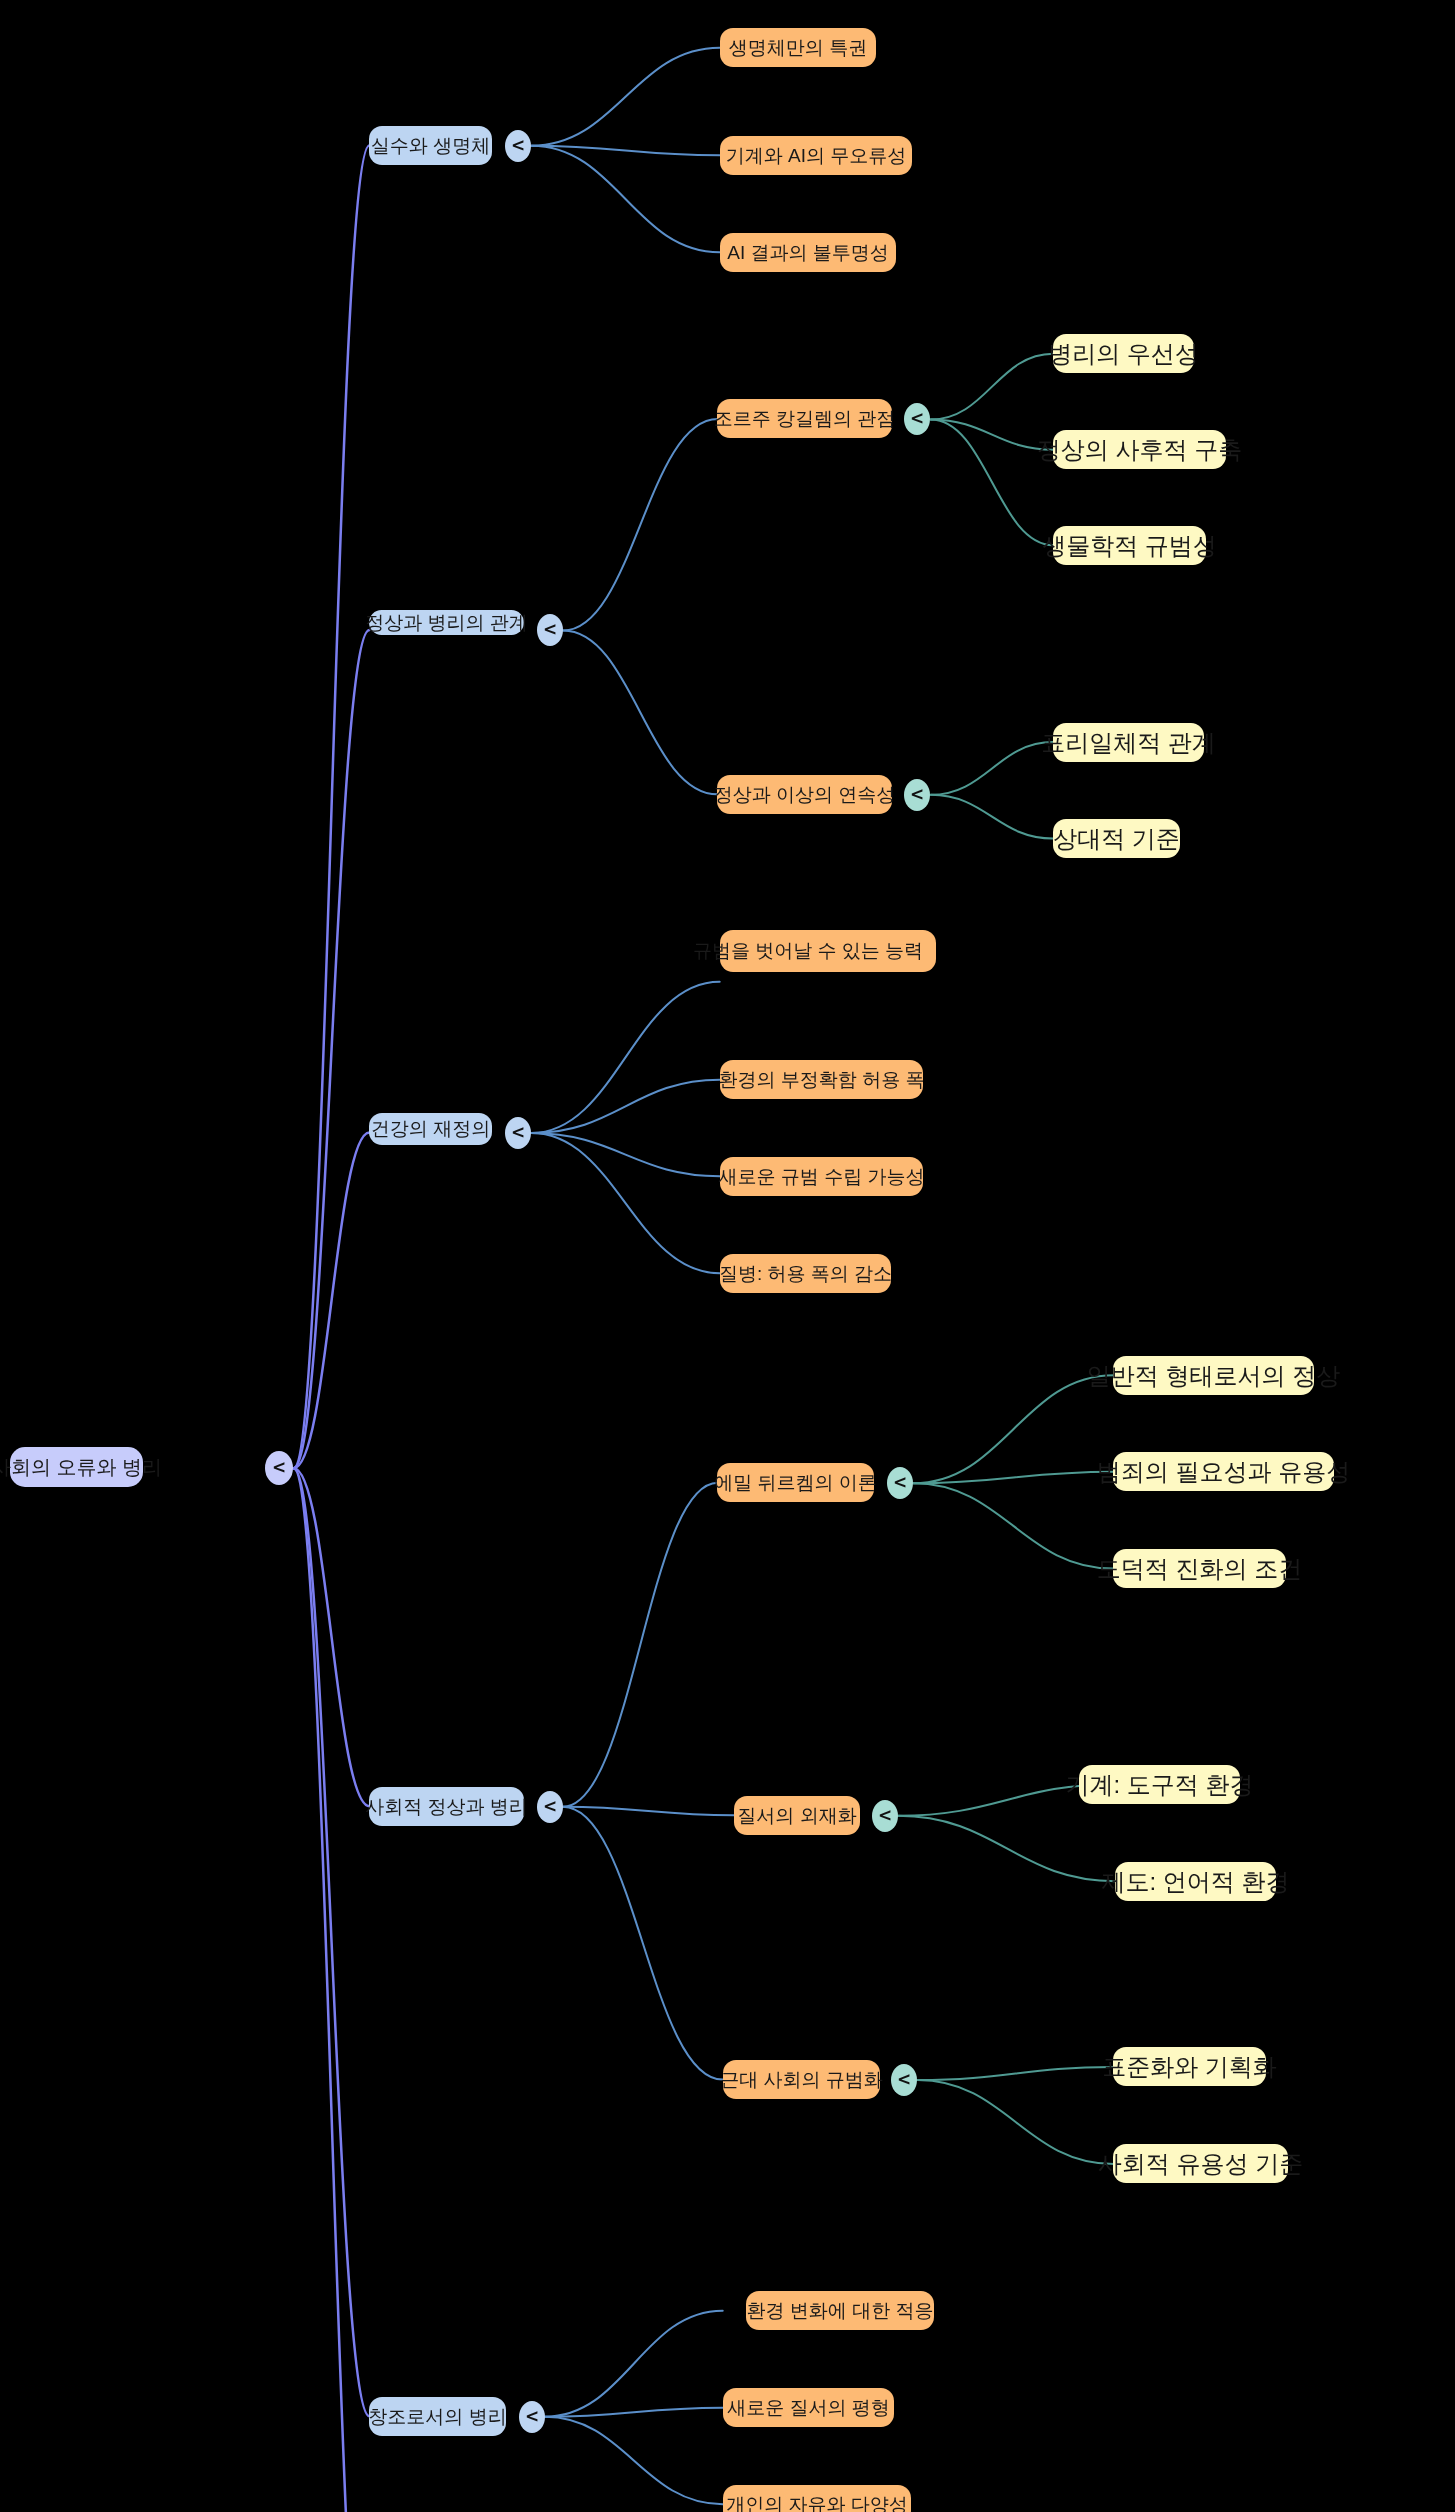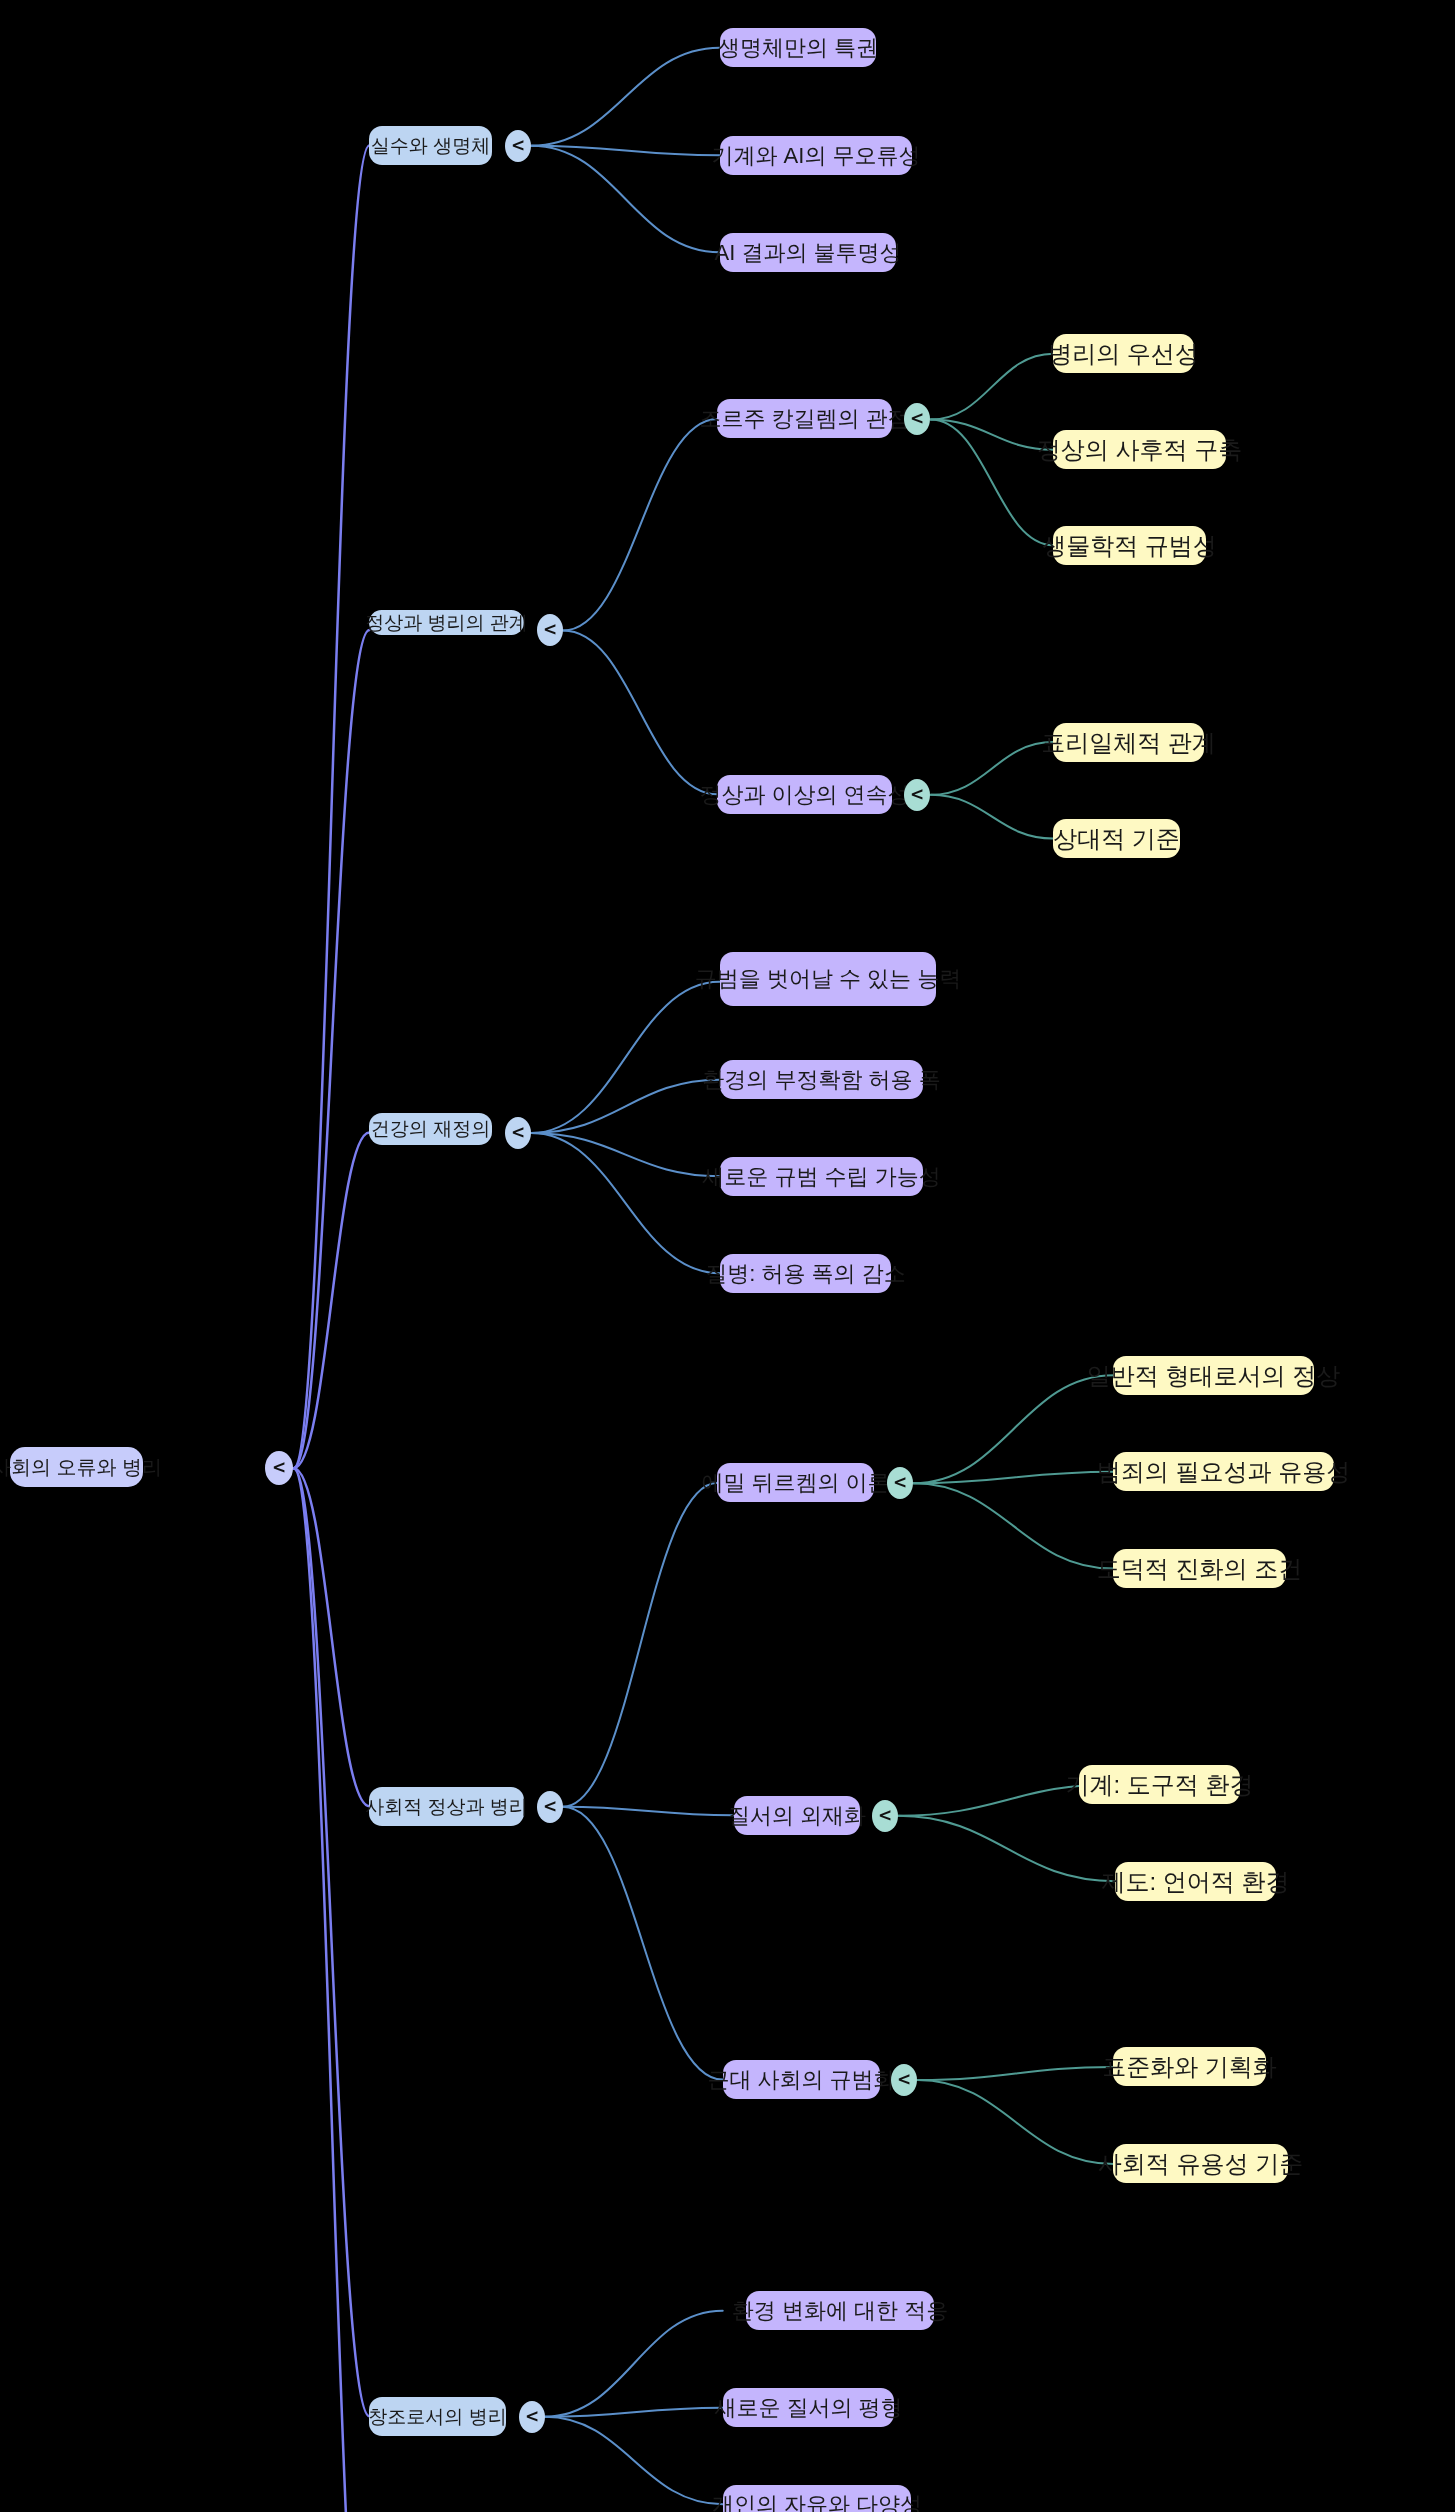--- a/index.html
+++ b/index.html
@@ -38,22 +38,22 @@
   .node.root {
     background: #c7ccfb;
     font-size: 20px;
     border-radius: 15px;
   }
   .node.lvl1 {
     background: #bdd5f2;
     font-size: 19px;
   }
   .node.lvl2 {
-    background: #c4b5fd;
-    font-size: 22px;
+    background: #fdba74;
+    font-size: 19px;
   }
   .node.lvl3 {
     background: #fef9c3;
     font-size: 24px;
   }
   .toggle {
     position: absolute;
     display: flex;
     align-items: center;
     justify-content: center;
@@ -180,21 +180,21 @@
       </div>
       <div class="node lvl3" style="left: 1053px; top: 819px; width: 127px; height: 39px;">
         <span>상대적 기준</span>
       </div>
       <div class="node lvl1" style="left: 369px; top: 1113px; width: 123px; height: 32px;">
         <span>건강의 재정의</span>
       </div>
       <div class="toggle lvl1-t" style="left: 505px; top: 1117px;">
         <span class="toggle-glyph">&lt;</span>
       </div>
-      <div class="node lvl2" style="left: 720px; top: 952px; width: 216px; height: 54px;">
+      <div class="node lvl2" style="left: 720px; top: 930px; width: 216px; height: 42px; justify-content: flex-end;">
         <span>규범을 벗어날 수 있는 능력</span>
       </div>
       <div class="node lvl2" style="left: 720px; top: 1060px; width: 203px; height: 39px;">
         <span>환경의 부정확함 허용 폭</span>
       </div>
       <div class="node lvl2" style="left: 720px; top: 1157px; width: 203px; height: 39px;">
         <span>새로운 규범 수립 가능성</span>
       </div>
       <div class="node lvl2" style="left: 720px; top: 1254px; width: 171px; height: 39px;">
         <span>질병: 허용 폭의 감소</span>

